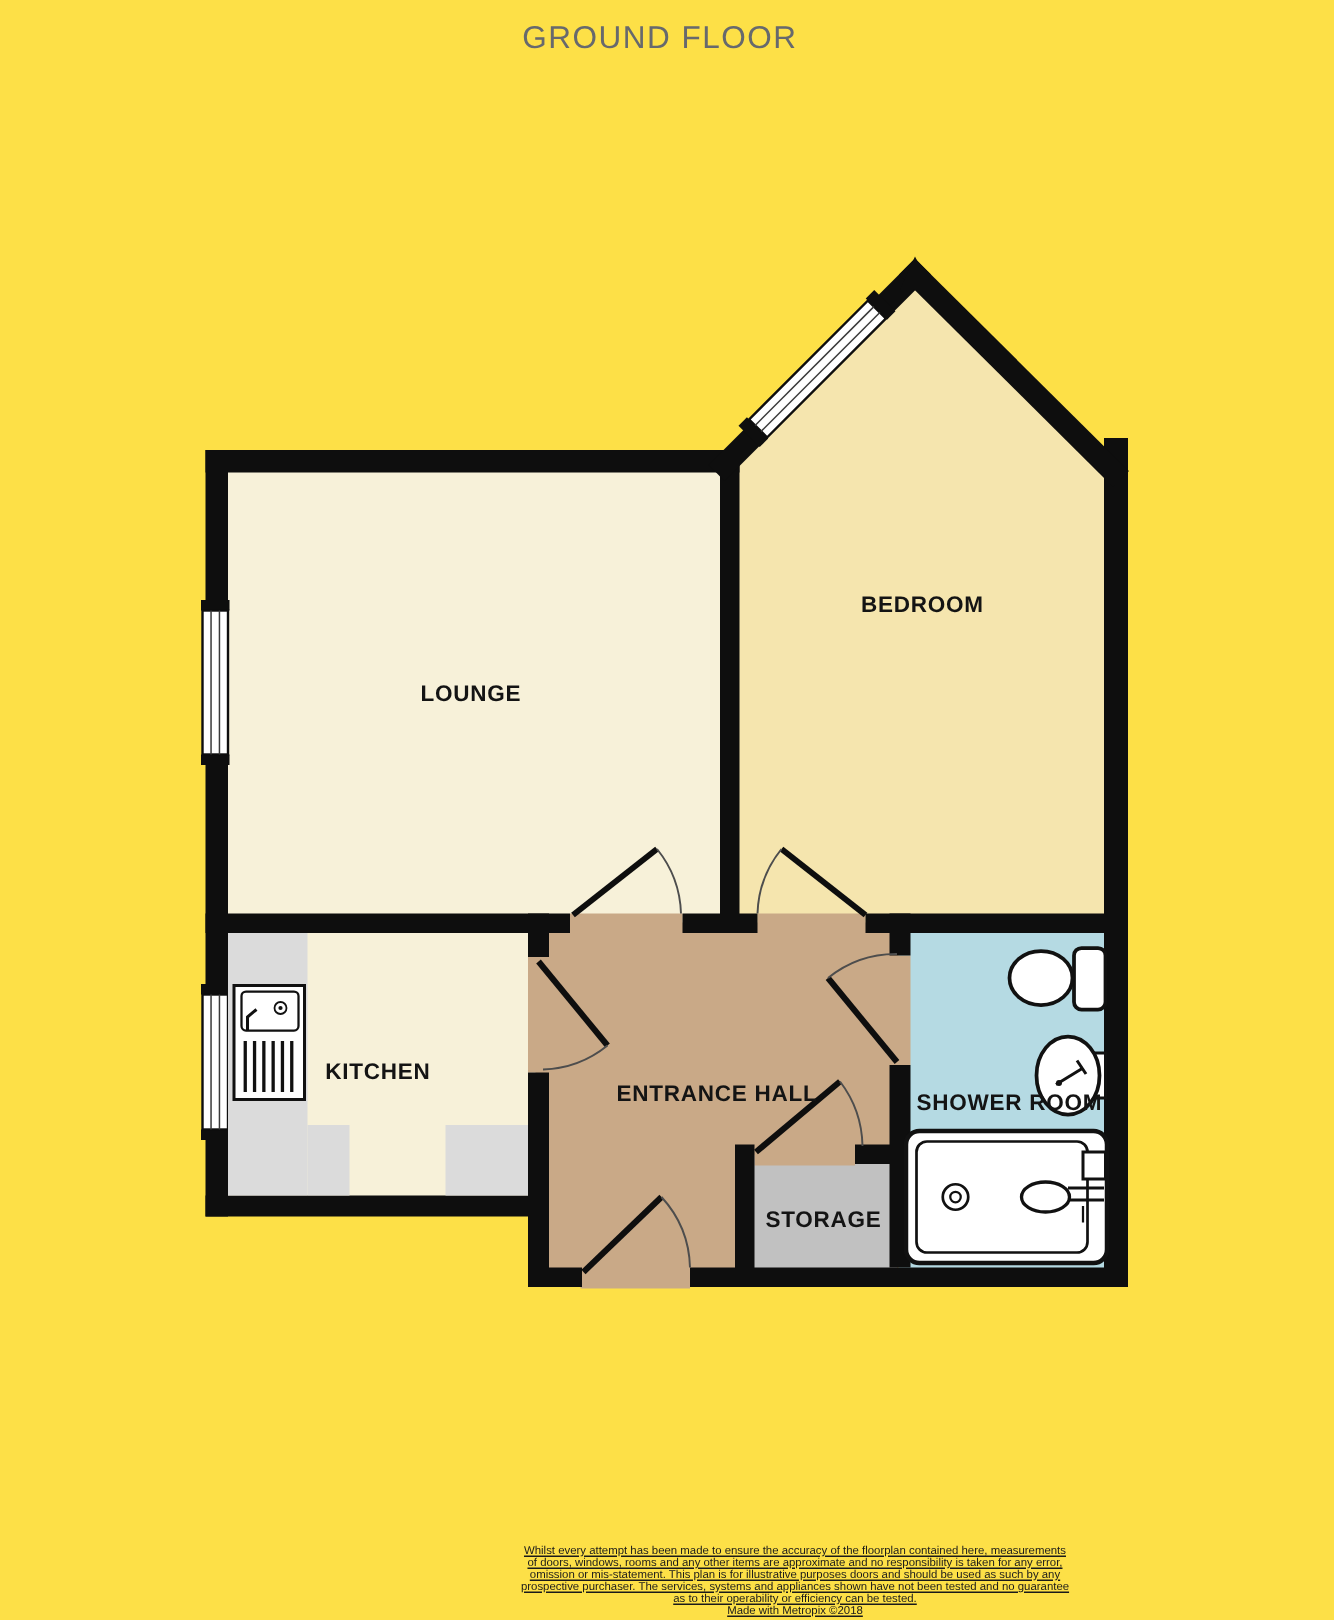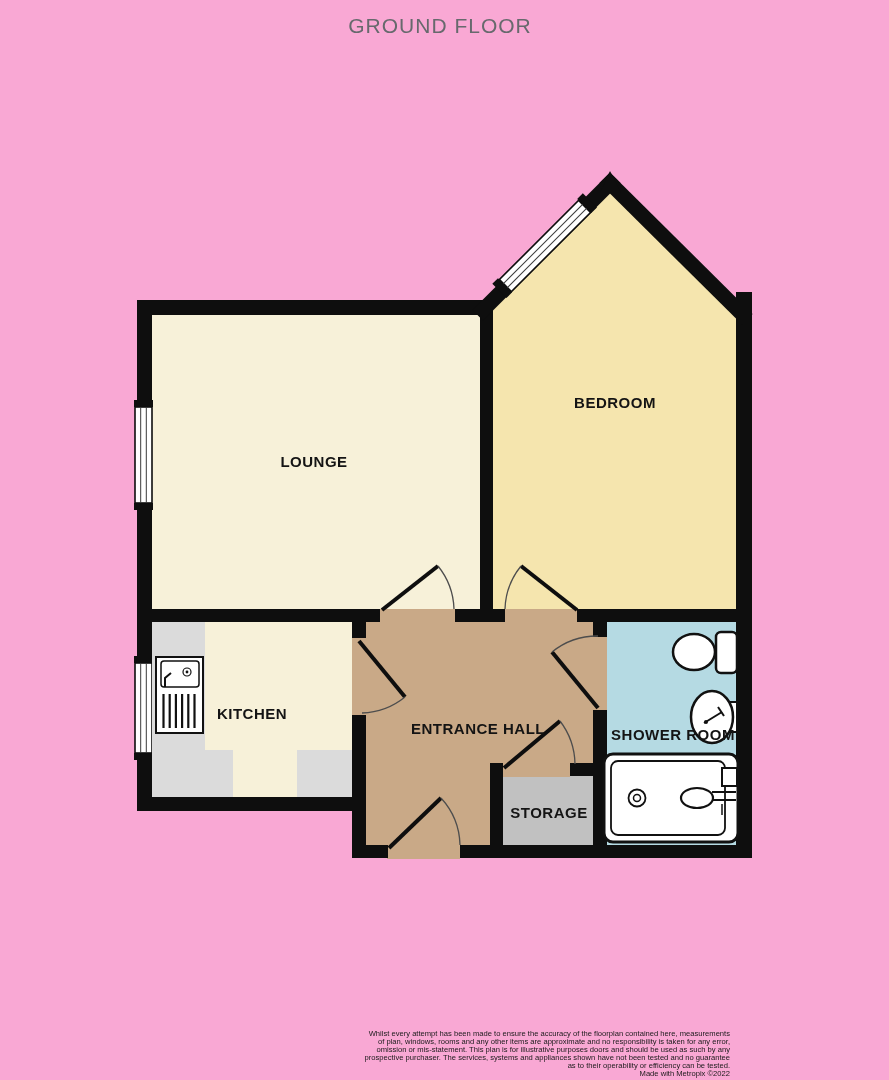--- a/index.html
+++ b/index.html
@@ -1,31 +1,31 @@
 <!DOCTYPE html>
 <html><head>
 <meta charset="utf-8">
 <style>
   html,body{margin:0;padding:0;background:#ffffff;}
-  #page{position:relative;width:889px;height:1080px;background:#f9a8d4;overflow:hidden;
+  #page{position:relative;width:889px;height:1080px;background:#fde047;overflow:hidden;
         font-family:"Liberation Sans",sans-serif;}
   #floor-title{position:absolute;top:14px;left:0;width:880px;text-align:center;
                font-size:21px;color:#67696d;letter-spacing:1px;}
   #plan-svg{position:absolute;top:0;left:0;}
   .leaf{stroke:#0e0e0e;stroke-width:4;fill:none;stroke-linecap:butt;}
   .arc{stroke:#4d4d4d;stroke-width:1.3;fill:none;}
   .wline{stroke-linecap:square;}
   .fixture{fill:#ffffff;stroke:#111111;}
   .cap{fill:#0e0e0e;}
   .pane{stroke:#3a3a3a;stroke-width:1;}
   .winframe{fill:#ffffff;stroke:#0e0e0e;stroke-width:1.6;}
   text.room-label{font-family:"Liberation Sans",sans-serif;font-weight:bold;font-size:15px;
                   letter-spacing:.5px;fill:#141414;text-anchor:middle;}
-  #disclaimer{position:absolute;top:1030px;left:330px;width:400px;text-align:right;
-              font-size:7.6px;line-height:7.9px;color:#1a1a1a;}
+  #disclaimer{position:absolute;top:1030px;left:330px;width:400px;text-align:center;
+              font-size:7.6px;line-height:7.9px;color:#1a1a1a;text-decoration:underline;}
   #disclaimer div{white-space:nowrap;}
 </style>
 </head>
 <body>
 
 <div id="page">
 
   <div id="floor-title">GROUND FLOOR</div>
 
   <svg id="plan-svg" width="889" height="1080" viewBox="0 0 889 1080">
@@ -173,20 +173,20 @@
       <text class="room-label" x="615" y="408">BEDROOM</text>
       <text class="room-label" x="252" y="719">KITCHEN</text>
       <text class="room-label" x="478" y="734">ENTRANCE HALL</text>
       <text class="room-label" x="673" y="740">SHOWER ROOM</text>
       <text class="room-label" x="549" y="818">STORAGE</text>
     </g>
   </svg>
 
   <div id="disclaimer">
     <div>Whilst every attempt has been made to ensure the accuracy of the floorplan contained here, measurements</div>
-    <div>of plan, windows, rooms and any other items are approximate and no responsibility is taken for any error,</div>
+    <div>of doors, windows, rooms and any other items are approximate and no responsibility is taken for any error,</div>
     <div>omission or mis-statement. This plan is for illustrative purposes doors and should be used as such by any</div>
     <div>prospective purchaser. The services, systems and appliances shown have not been tested and no guarantee</div>
     <div>as to their operability or efficiency can be tested.</div>
-    <div>Made with Metropix ©2022</div>
+    <div>Made with Metropix ©2018</div>
   </div>
 
 </div>
 
 </body></html>

